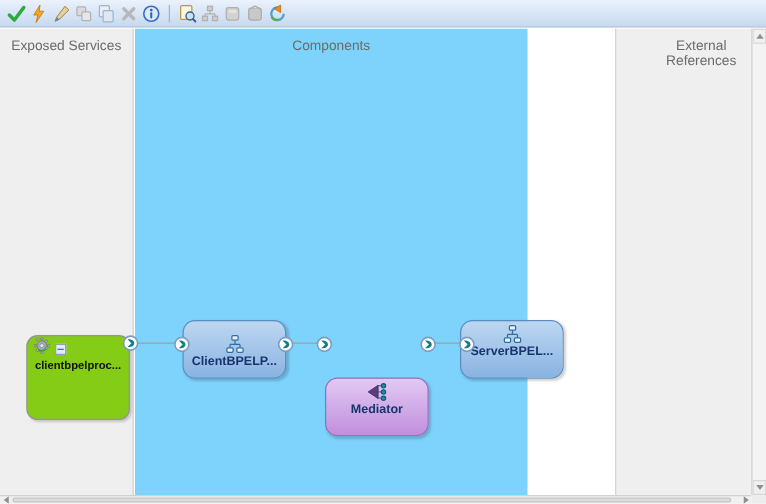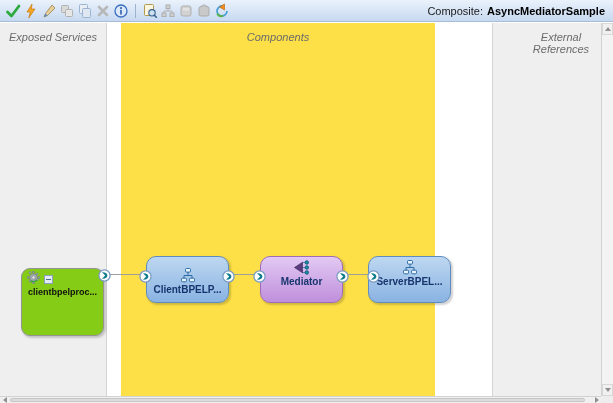--- a/index.html
+++ b/index.html
@@ -10,23 +10,23 @@
   .toolbar{position:absolute;left:0;top:0;width:613px;height:22px;
     background:linear-gradient(to bottom,var(--toolbar-top,#eaf2fc),var(--toolbar-bottom,#c7d9f0));
     border-bottom:1px solid #a8bcd6;display:flex;align-items:center;padding-left:4px;box-sizing:border-box;}
   .tbtn{width:18px;height:18px;display:flex;align-items:center;justify-content:center;flex:0 0 auto;}
   .tsep{width:1px;height:14px;background:#9fb3cc;margin:0 5px;flex:0 0 auto;}
   .composite{margin-left:auto;margin-right:8px;font-size:11px;color:#1a1a1a;white-space:nowrap;}
   .composite b{margin-left:4px;font-weight:bold;color:#000;}
 
   
   .canvas{position:absolute;left:0;top:23px;width:613px;height:373px;background:#fff;}
-  .lane{position:absolute;top:0;height:100%;box-sizing:border-box;font-style:italic;}
+  .lane{position:absolute;top:0;height:100%;box-sizing:border-box;}
   .lane-left{left:0;width:107px;background:var(--lane-gray,#efefef);border-right:1px solid #d4d4d4;}
-  .lane-mid{left:121px;width:314px;background:#fde047;}
+  .lane-mid{left:108px;width:314px;background:#7dd3fc;}
   .lane-right{left:492px;width:110px;background:var(--lane-gray,#efefef);border-left:1px solid #d4d4d4;padding-left:27px;}
   .lane-title{padding-top:8px;text-align:center;font-size:11px;color:#6b6b6b;}
 
   
   .wire{position:absolute;height:1px;background:#9e9e9e;top:251px;}
 
   
   .svc{position:absolute;left:21px;top:245px;width:83px;height:68px;background:#84cc16;
        border:1px solid #949494;border-radius:9px;box-shadow:1.5px 1.5px 2px rgba(0,0,0,.18);box-sizing:border-box;}
   .svc-head{display:flex;align-items:center;padding:3px 0 0 5px;height:14px;}
@@ -141,23 +141,20 @@
           <path d="M5 3.5 L8 1.8 L11 3.5" fill="#dcdcdc" stroke="#ababab"></path>
         </svg>
     </span>
     <span class="tbtn">
       <svg width="16" height="16" viewBox="0 0 16 16">
           <path d="M13 8 a5 5 0 1 1 -3.5 -4.8" fill="none" stroke="#4aa0d8" stroke-width="1.8"></path>
           <path d="M3.2 10.5 a5 5 0 0 0 6 2.4" fill="none" stroke="#58b04a" stroke-width="1.8"></path>
           <polygon points="10.5,1 5.5,4 10.5,7" fill="#f08a1d" stroke="#b8650a" stroke-width="0.6"></polygon>
         </svg>
     </span>
-    <div class="composite">
-      <span>Composite:</span><b>AsyncMediatorSample</b>
-    </div>
   </div>
 
   <div class="canvas">
 
     <div class="lane lane-left">
       <div class="lane-title">Exposed Services</div>
     </div>
     <div class="lane lane-mid">
       <div class="lane-title">Components</div>
     </div>
@@ -194,21 +191,21 @@
         <svg width="16" height="15" viewBox="0 0 16 15">
             <path d="M8 4 v3 M4 7.5 h8 M4 7.5 v2.5 M12 7.5 v2.5" stroke="#2e6da4" fill="none" stroke-width="1"></path>
             <rect x="5.5" y="0.5" width="5" height="3.6" rx="1" fill="#e8f2fb" stroke="#2e6da4"></rect>
             <rect x="1.5" y="10.2" width="5" height="3.6" rx="1" fill="#e8f2fb" stroke="#2e6da4"></rect>
             <rect x="9.5" y="10.2" width="5" height="3.6" rx="1" fill="#e8f2fb" stroke="#2e6da4"></rect>
           </svg>
       </span>
       <span class="nlabel">ClientBPELP...</span>
     </div>
 
-    <div class="node mediator" style="left:260px;">
+    <div class="node mediator" style="left:260px;margin-top:46px;">
       <span class="nicon">
         <svg width="18" height="15" viewBox="0 0 18 15">
             <path d="M9 2.5 L13 2.5 M9 7.5 L13 7.5 M9 12.5 L13 12.5" stroke="#4a7ab5" stroke-width="0.9"></path>
             <polygon points="1.5,7.5 9.5,2.2 9.5,12.8" fill="#5b3c7e" stroke="#3d2756" stroke-width="0.6"></polygon>
             <circle cx="13.8" cy="2.5" r="1.7" fill="#1b8fa8" stroke="#0e5f72"></circle>
             <circle cx="13.8" cy="7.5" r="1.7" fill="#1b8fa8" stroke="#0e5f72"></circle>
             <circle cx="13.8" cy="12.5" r="1.7" fill="#1b8fa8" stroke="#0e5f72"></circle>
           </svg>
       </span>
       <span class="nlabel">Mediator</span>

